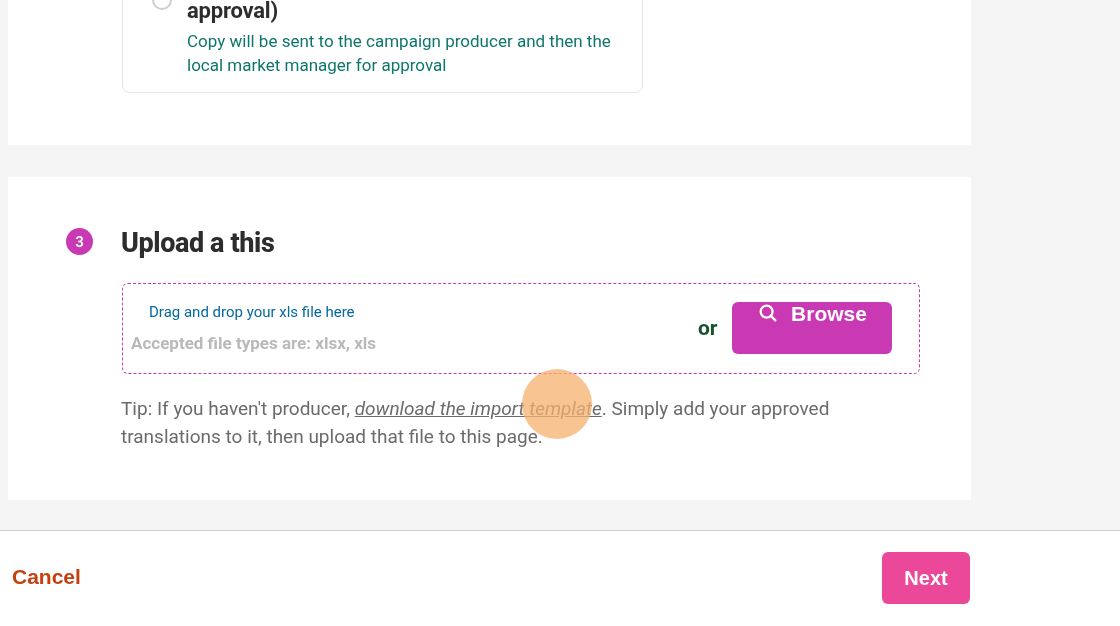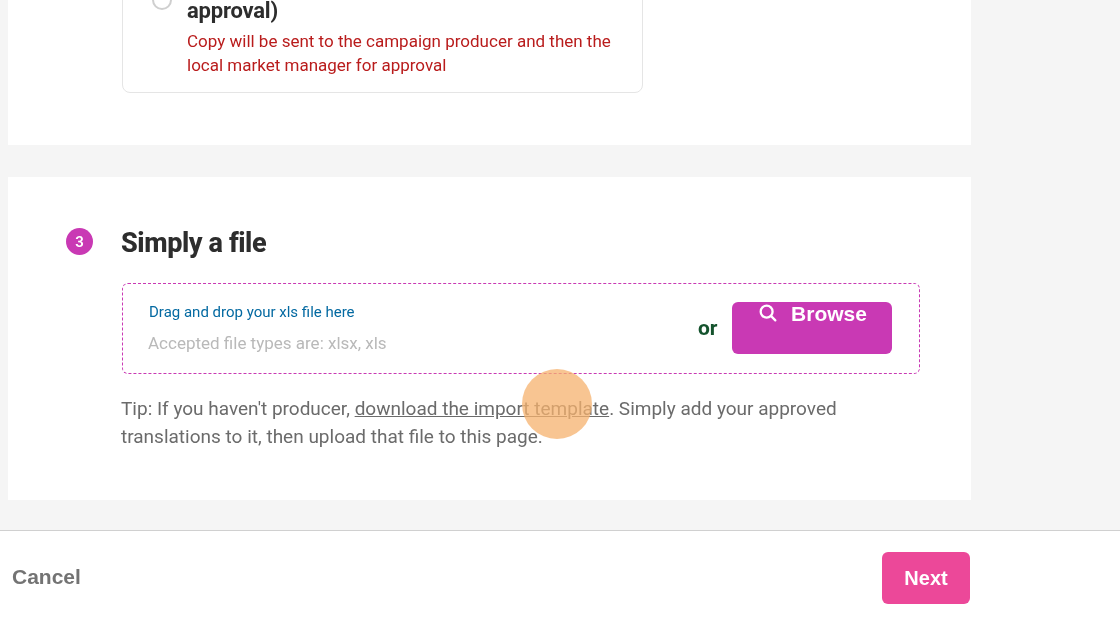--- a/index.html
+++ b/index.html
@@ -44,21 +44,21 @@
     color: #2d2d2d;
     letter-spacing: -0.2px;
   }
   .option-desc {
     position: absolute;
     left: 187px;
     top: 29px;
     width: 430px;
     font-size: 17px;
     line-height: 24px;
-    color: #b91c1c;
+    color: #0f766e;
   }
 
   
   .card-upload {
     position: absolute;
     left: 8px;
     top: 177px;
     width: 963px;
     height: 323px;
     background: #ffffff;
@@ -100,24 +100,25 @@
   }
   .drop-text {
     position: absolute;
     left: 149px;
     top: 303px;
     font-size: 15px;
     color: #0369a1;
   }
   .drop-subtext {
     position: absolute;
-    left: 148px;
+    left: 131px;
     top: 333px;
     font-size: 17px;
     color: #b9b9b9;
+    font-weight: bold;
   }
   .or-text {
     position: absolute;
     left: 698px;
     top: 316px;
     font-size: 21px;
     font-weight: 700;
     color: #14532d;
   }
   .browse-btn {
@@ -145,39 +146,40 @@
     left: 121px;
     top: 395px;
     width: 770px;
     font-size: 19px;
     line-height: 28px;
     color: #6b6b6b;
   }
   .tip-text a {
     color: #6b6b6b;
     text-decoration: underline;
+    font-style: italic;
   }
 
   
   .footer-bar {
     position: absolute;
     left: 0;
     top: 530px;
     width: 1120px;
     height: 96px;
     background: #ffffff;
     border-top: 1px solid #d0d0d0;
   }
   .cancel-btn {
     position: absolute;
     left: 12px;
     top: 565px;
     font-size: 21px;
     font-weight: 700;
-    color: #737373;
+    color: #c2410c;
     background: none;
     border: none;
     cursor: pointer;
   }
   .next-btn {
     position: absolute;
     left: 882px;
     top: 552px;
     width: 88px;
     height: 52px;
@@ -208,21 +210,21 @@
 <div class="page">
 
   <div class="card-top"></div>
   <div class="option-box"></div>
   <div class="radio-outer"></div>
   <div class="option-title">approval)</div>
   <div class="option-desc">Copy will be sent to the campaign producer and then the local market manager for approval</div>
 
   <div class="card-upload"></div>
   <div class="step-badge">3</div>
-  <div class="upload-heading">Simply a file</div>
+  <div class="upload-heading">Upload a this</div>
 
   <div class="dropzone"></div>
   <div class="drop-text">Drag and drop your xls file here</div>
   <div class="drop-subtext">Accepted file types are: xlsx, xls</div>
   <div class="or-text">or</div>
   <button class="browse-btn">
     <span>
       <svg viewBox="0 0 24 24" fill="none" stroke="#ffffff" stroke-width="2.5" stroke-linecap="round">
         <circle cx="10.5" cy="10.5" r="6.5"></circle>
         <line x1="20" y1="20" x2="15.2" y2="15.2"></line>

